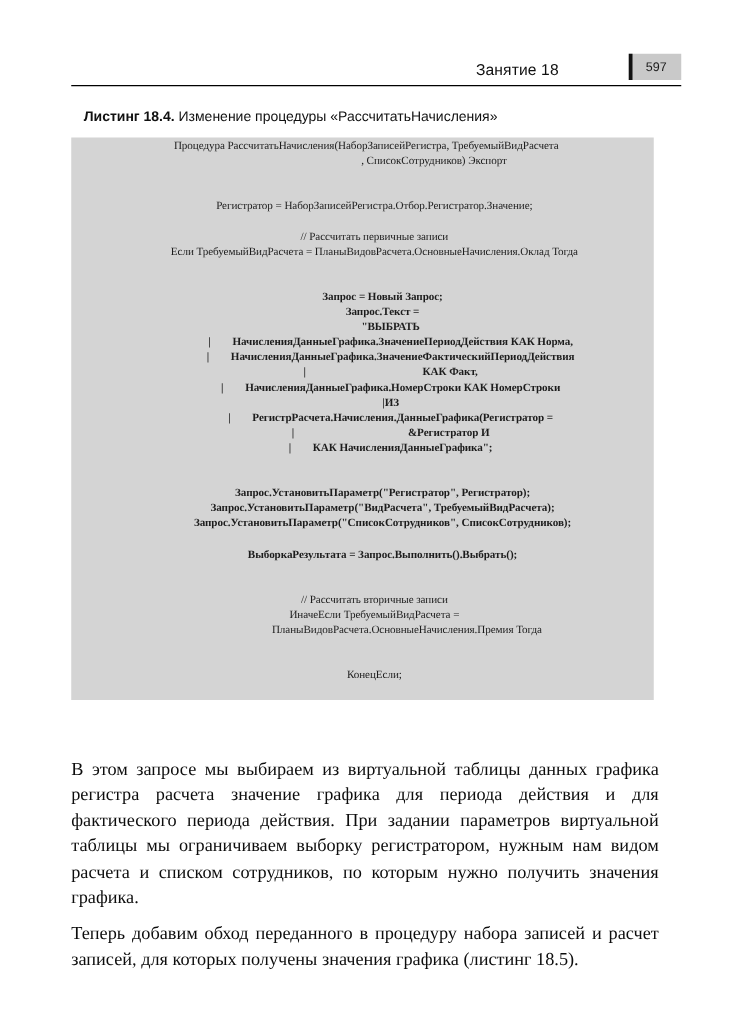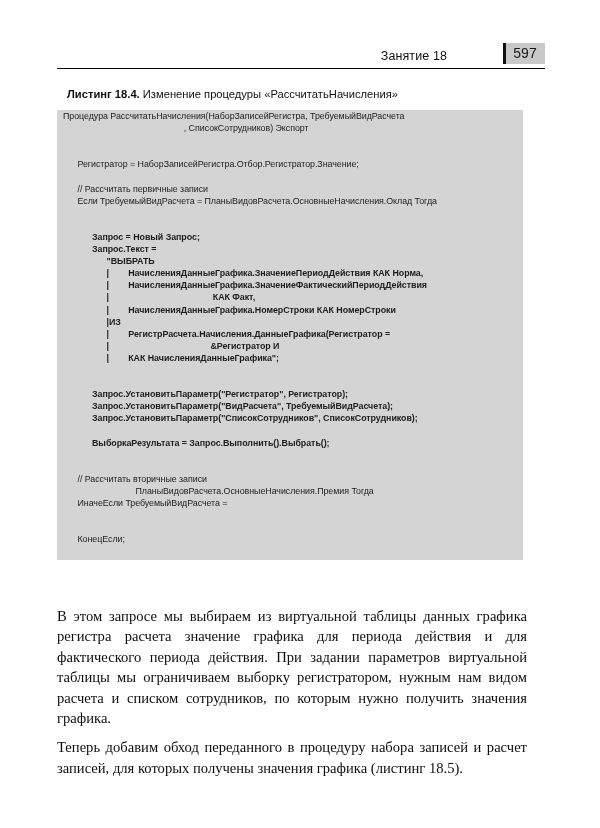--- a/index.html
+++ b/index.html
@@ -47,21 +47,21 @@
   .pagenum-box {
     margin-left: 12px;
     background: #c9c9c9;
     border-left: 3px solid #111111;
     padding: 1px 7px 2px 6px;
     min-width: 26px;
     text-align: center;
   }
   .pagenum {
     font-family: "Liberation Sans", sans-serif;
-    font-size: 14px;
+    font-size: 10px;
     color: #1a1a1a;
     line-height: 1.1;
   }
   .runhead-rule {
     position: absolute;
     left: 0;
     top: 26px;
     width: 488px;
     height: 1px;
     background: #000000;
@@ -86,27 +86,28 @@
   .code-block {
     position: absolute;
     left: 57px;
     top: 110px;
     width: 466px;
     height: 450px;
     background: #d4d4d4;
     overflow: hidden;
   }
   .code-line {
-    font-family: Liberation Sans, sans-serif;
+    font-family: Liberation Serif, serif;
     font-size: 8.9px;
     line-height: 12.1px;
     color: #1c1c1c;
     white-space: pre;
     padding-left: 6px;
     letter-spacing: -0.05px;
+    text-align: center;
   }
   .code-line.b {
     font-weight: bold;
   }
   .code-line.blank {
     height: 12.1px;
   }
 
   
   .body-text {
@@ -172,22 +173,22 @@
       <div class="code-line blank">&nbsp;</div>
       <div class="code-line blank">&nbsp;</div>
       <div class="code-line b">            Запрос.УстановитьПараметр("Регистратор", Регистратор);</div>
       <div class="code-line b">            Запрос.УстановитьПараметр("ВидРасчета", ТребуемыйВидРасчета);</div>
       <div class="code-line b">            Запрос.УстановитьПараметр("СписокСотрудников", СписокСотрудников);</div>
       <div class="code-line blank">&nbsp;</div>
       <div class="code-line b">            ВыборкаРезультата = Запрос.Выполнить().Выбрать();</div>
       <div class="code-line blank">&nbsp;</div>
       <div class="code-line blank">&nbsp;</div>
       <div class="code-line">      // Рассчитать вторичные записи</div>
+      <div class="code-line">      ИначеЕсли ТребуемыйВидРасчета =</div>
       <div class="code-line">                              ПланыВидовРасчета.ОсновныеНачисления.Премия Тогда</div>
-      <div class="code-line">      ИначеЕсли ТребуемыйВидРасчета =</div>
       <div class="code-line blank">&nbsp;</div>
       <div class="code-line blank">&nbsp;</div>
       <div class="code-line">      КонецЕсли;</div>
       <div class="code-line blank">&nbsp;</div>
     </div>
 
   <div class="body-text" id="body-text">
       <p class="para">В этом запросе мы выбираем из виртуальной таблицы данных графика регистра расчета значение графика для периода действия и для фактического периода действия. При задании параметров виртуальной таблицы мы ограничиваем выборку регистратором, нужным нам видом расчета и списком сотрудников, по которым нужно получить значения графика.</p>
       <p class="para">Теперь добавим обход переданного в процедуру набора записей и расчет записей, для которых получены значения графика (листинг 18.5).</p>
     </div>

